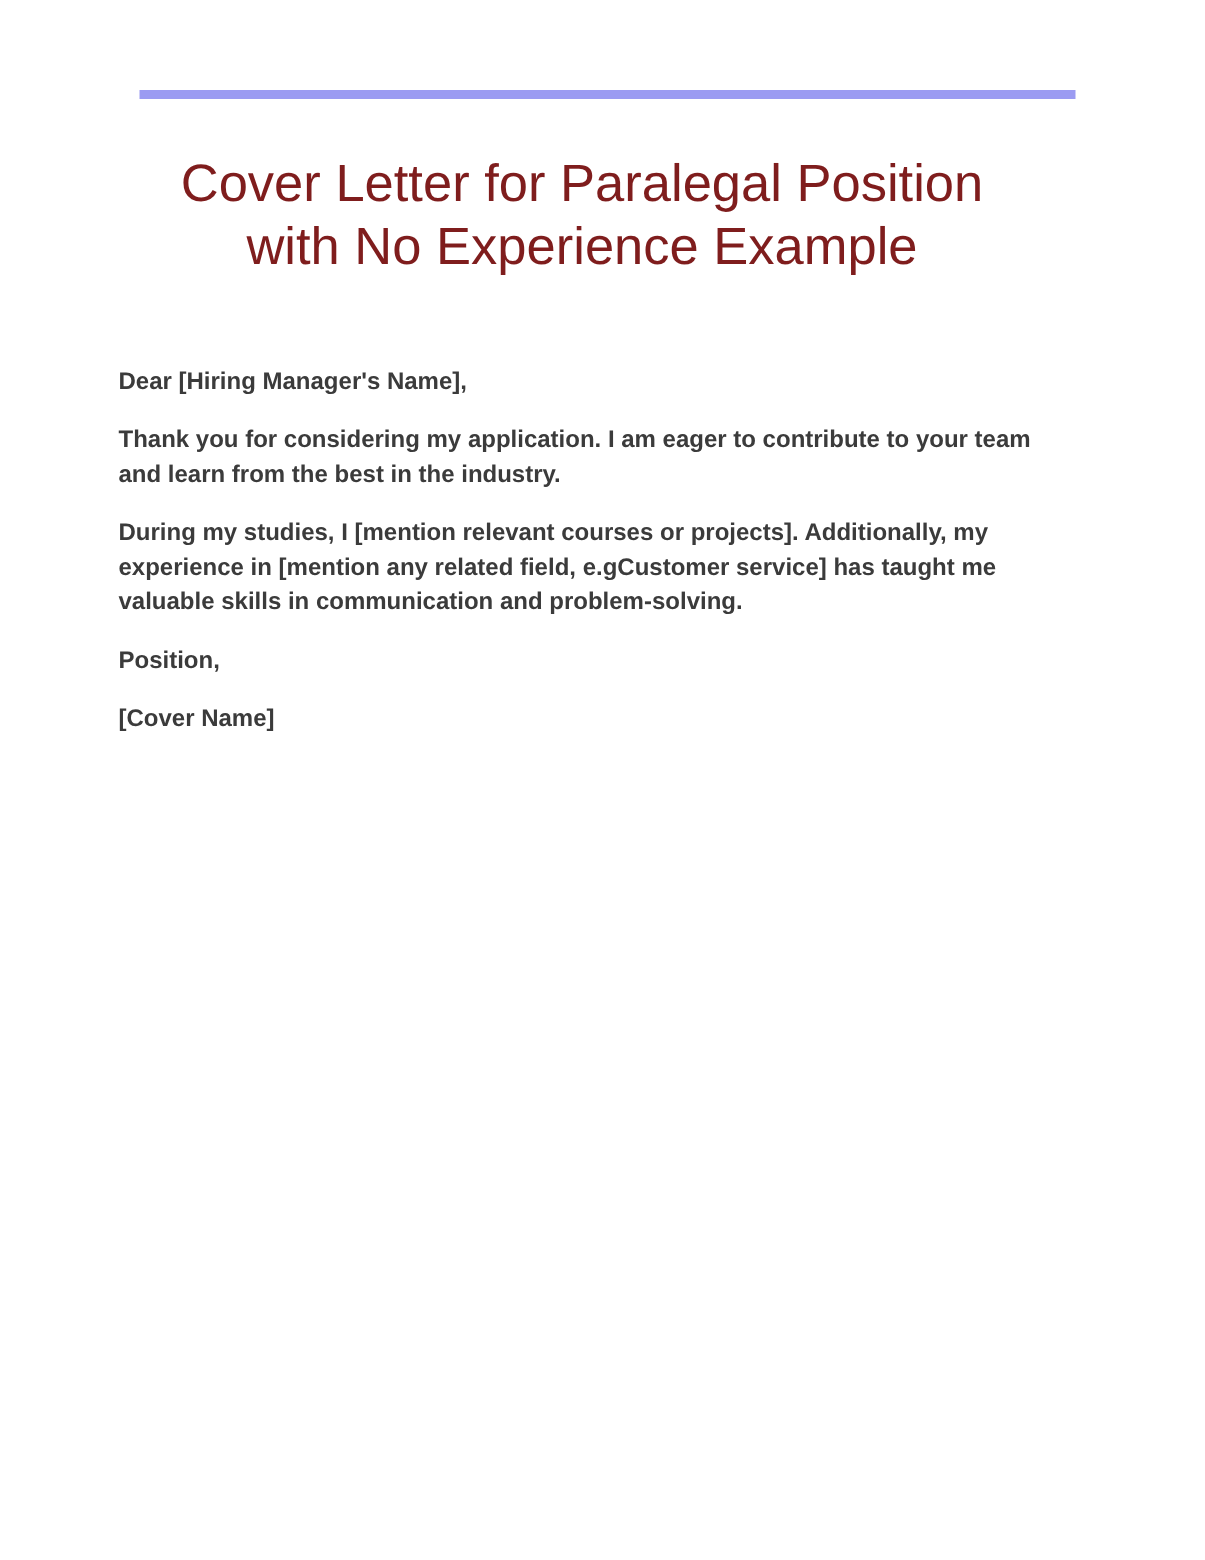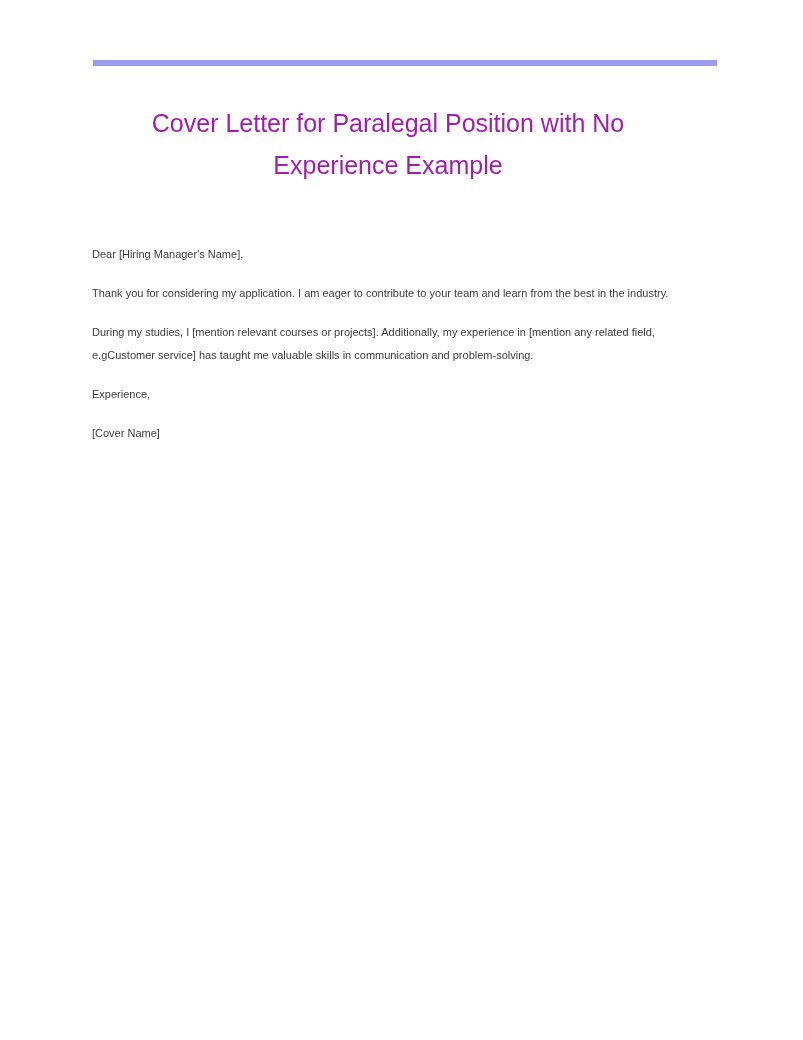--- a/index.html
+++ b/index.html
@@ -23,43 +23,44 @@
       height: 6px;
       background: #9b9bf2;
     }
     .title {
       position: absolute;
       left: 93px;
       top: 102px;
       width: 590px;
       margin: 0;
       text-align: center;
-      font-size: 25px;
+      font-size: 35px;
       font-weight: normal;
       line-height: 42px;
-      color: #a21caf;
+      color: #7f1d1d;
     }
     .letter {
       position: absolute;
-      left: 92px;
+      left: 79px;
       top: 243px;
       width: 610px;
-      font-size: 11px;
+      font-size: 16px;
       line-height: 23px;
+      font-weight: bold;
     }
     .letter p {
       margin: 0 0 16px 0;
     }
   </style>
 </head>
 <body>
 
 <div class="top-bar"></div>
 
 <h1 class="title">Cover Letter for Paralegal Position with No Experience Example</h1>
 
 <div class="letter">
   <p>Dear [Hiring Manager's Name],</p>
   <p>Thank you for considering my application. I am eager to contribute to your team and learn from the best in the industry.</p>
   <p>During my studies, I [mention relevant courses or projects]. Additionally, my experience in [mention any related field, e.gCustomer service] has taught me valuable skills in communication and problem-solving.</p>
-  <p>Experience,</p>
+  <p>Position,</p>
   <p>[Cover Name]</p>
 </div>
 
 </body></html>

